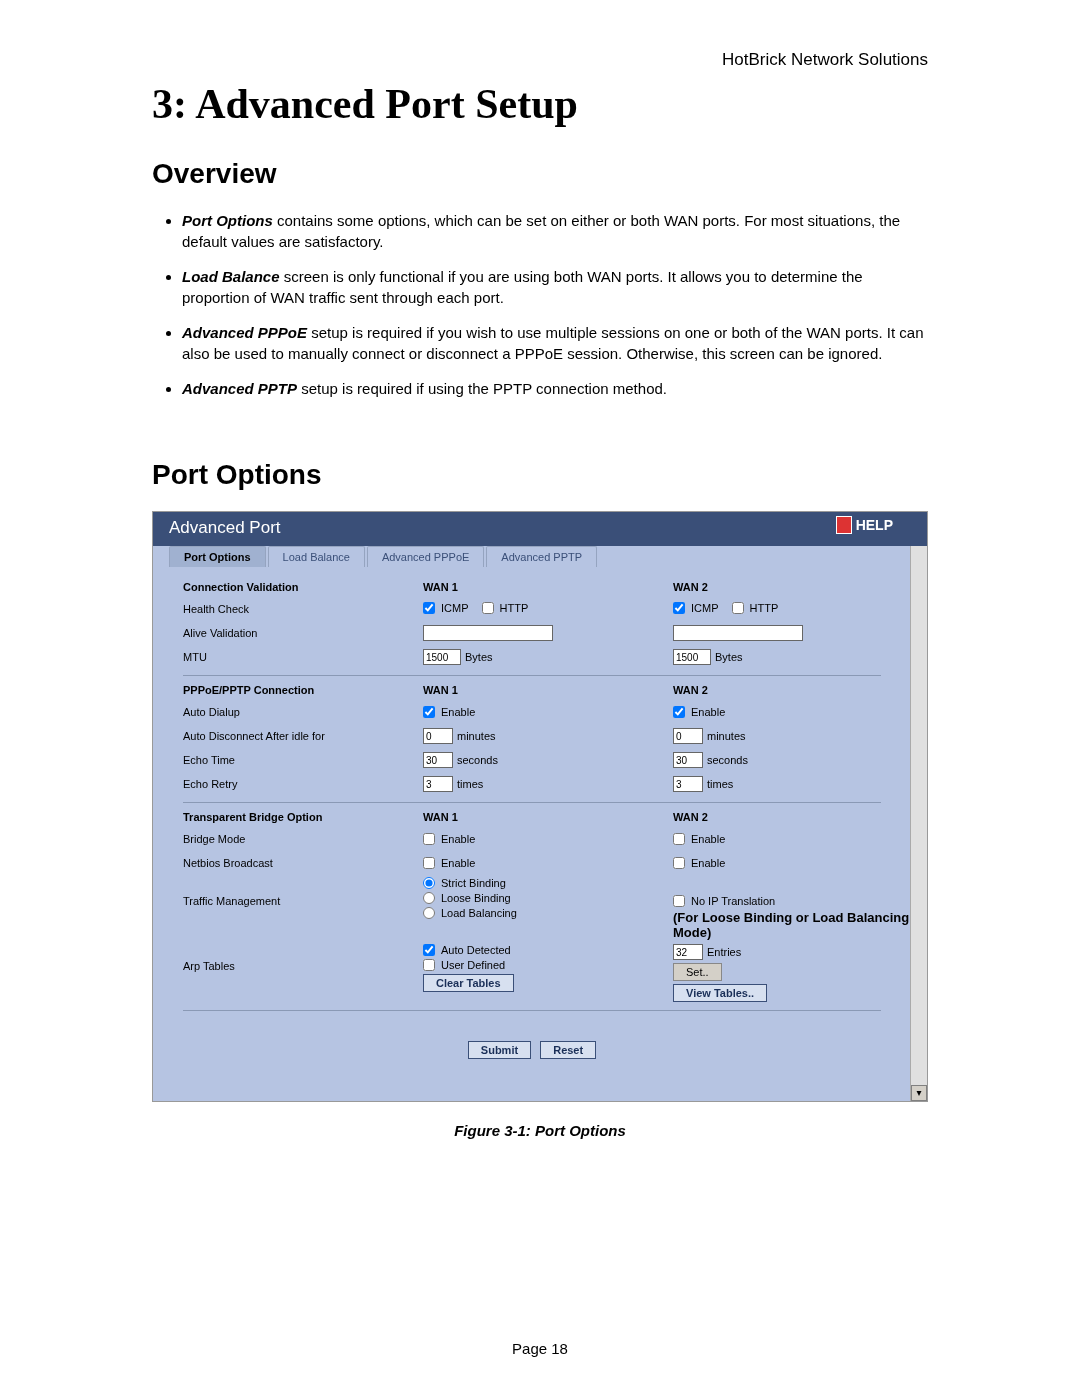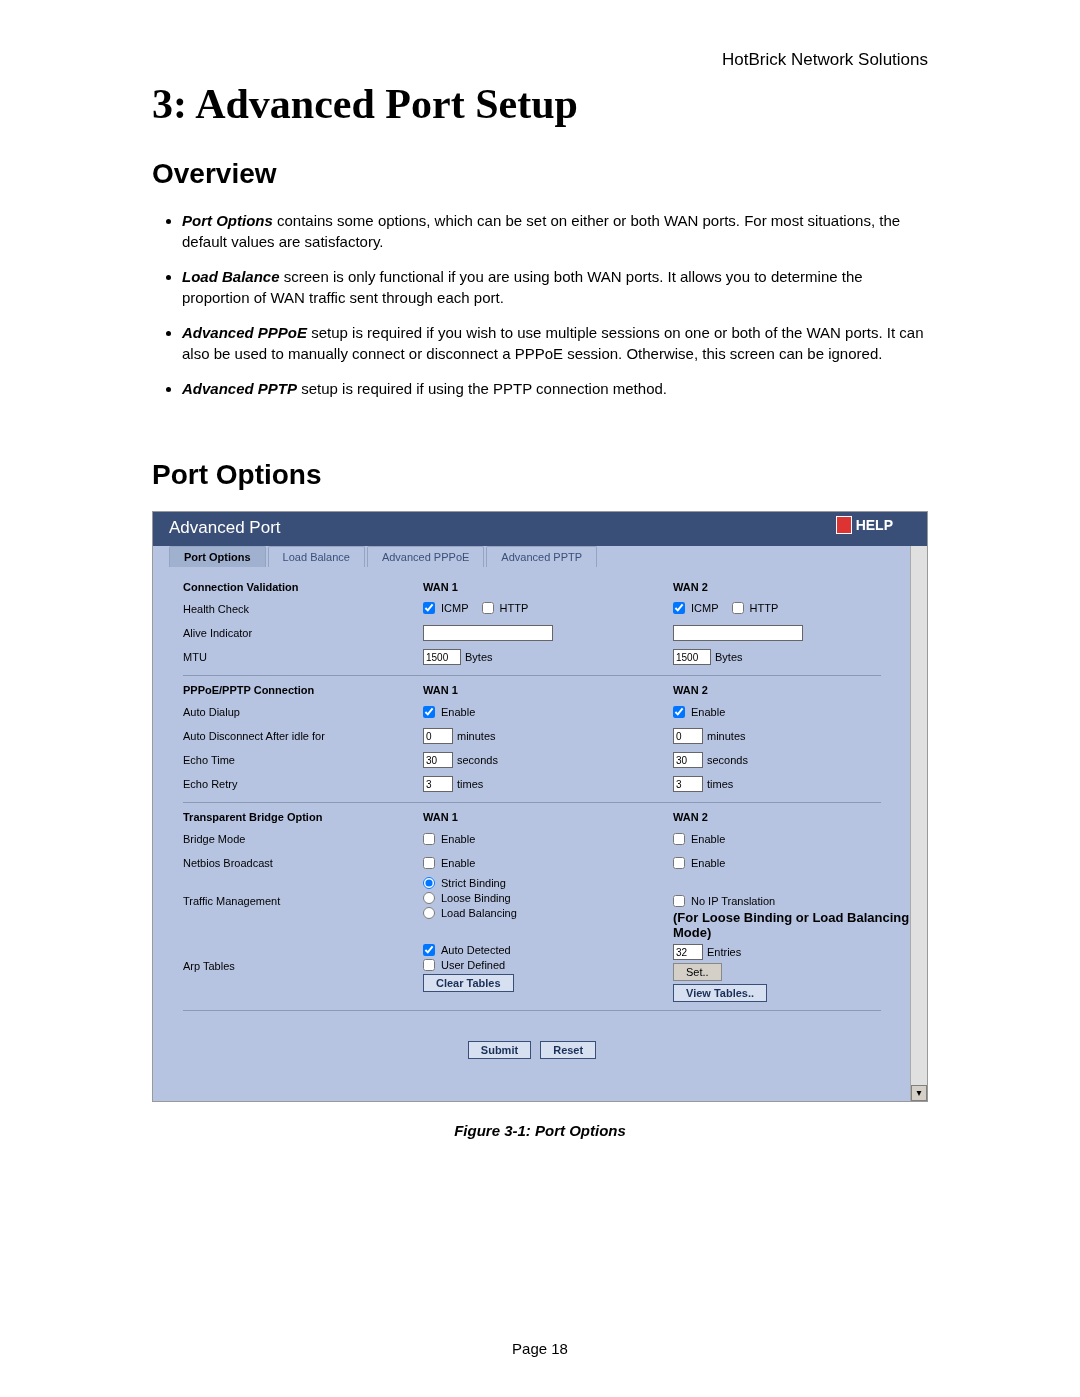--- a/index.html
+++ b/index.html
@@ -257,21 +257,21 @@
                 <input type="checkbox" checked="" style="">
                 <span>ICMP</span>
               </span>
             <span class="inline">
                 <input type="checkbox" style="">
                 <span>HTTP</span>
               </span>
           </span>
         </div>
         <div class="row">
-          <span class="lbl">Alive Indicator</span>
+          <span class="lbl">Alive Validation</span>
           <span><input type="text" class="med" value="" style=""></span>
           <span><input type="text" class="med" value="" style=""></span>
         </div>
         <div class="row">
           <span class="lbl">MTU</span>
           <span><input type="text" class="small" style="width: 38px;" value="1500"><span class="unit">Bytes</span></span>
           <span><input type="text" class="small" style="width: 38px;" value="1500"><span class="unit">Bytes</span></span>
         </div>
       </div>
 

